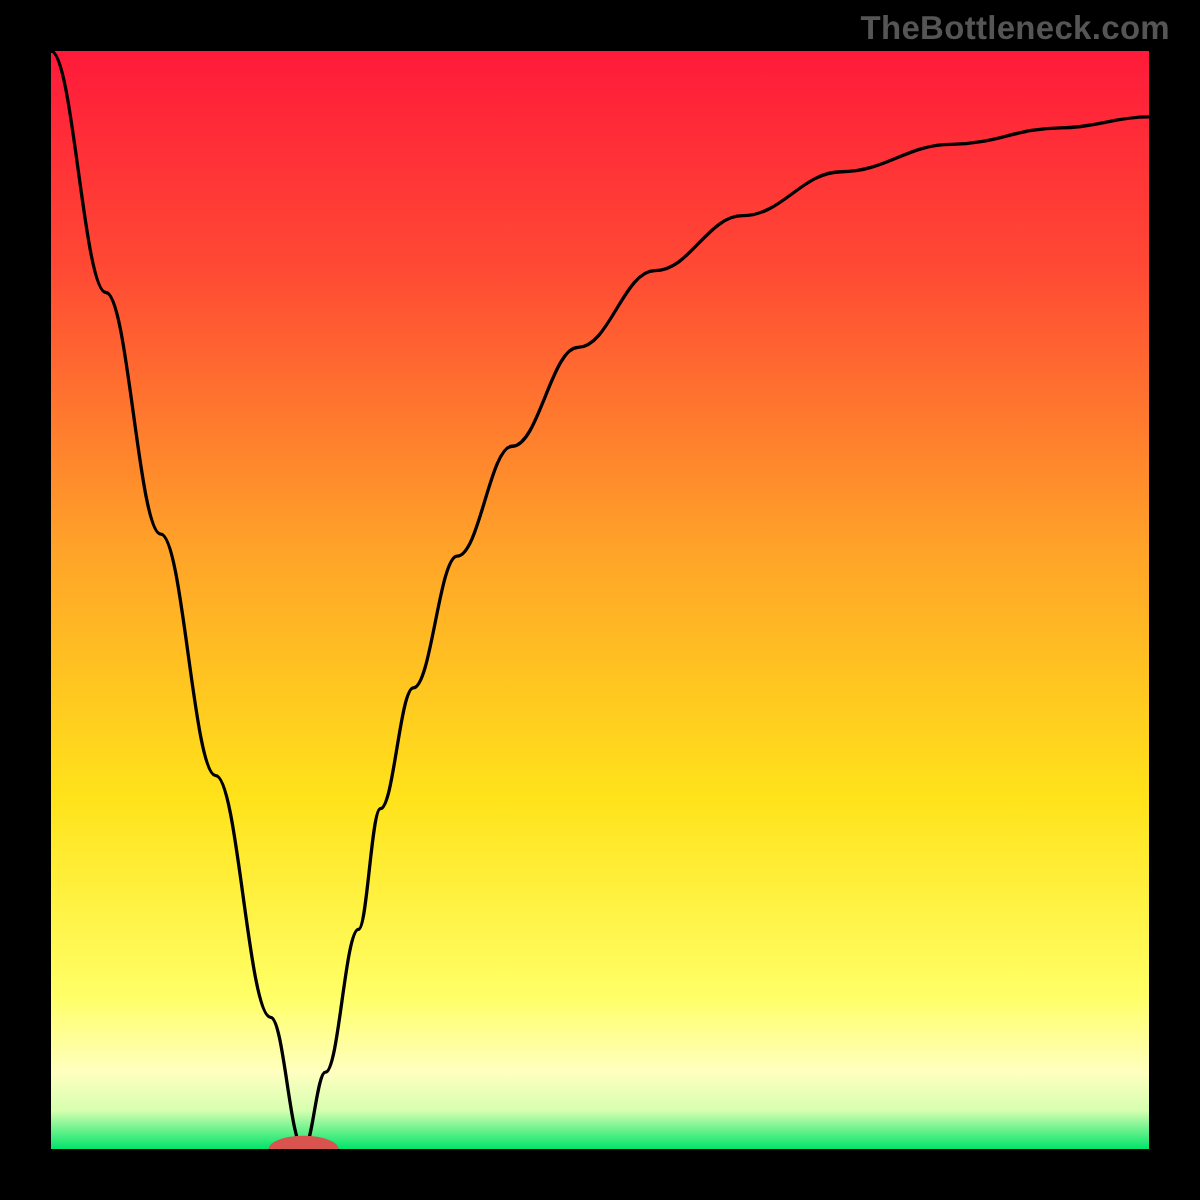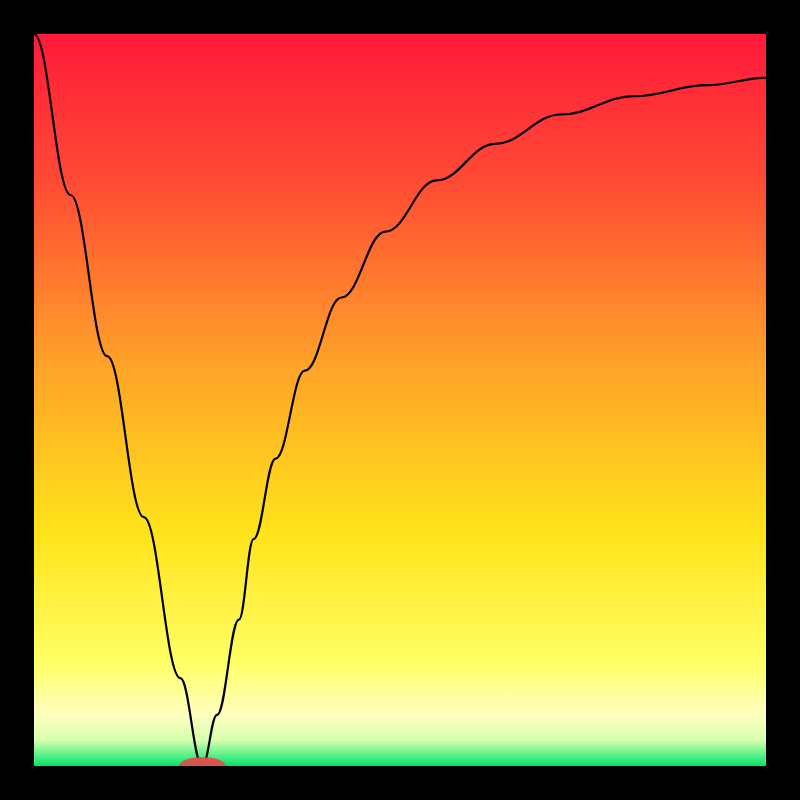--- a/index.html
+++ b/index.html
@@ -35,20 +35,21 @@
     letter-spacing: 0.2px;
     user-select: none;
   }
   svg { display: block; }
 </style>
 </head>
 <body>
 
 <div class="frame">
 
+  <div class="watermark">TheBottleneck.com</div>
 
   <div class="plot-area">
     <svg width="732" height="732" viewBox="0 0 732 732" preserveAspectRatio="none">
       <defs>
         <linearGradient id="bg-grad" x1="0" y1="0" x2="0" y2="1">
             <stop offset="0%" stop-color="#ff1a3a"></stop>
             <stop offset="20%" stop-color="#ff4a34"></stop>
             <stop offset="45%" stop-color="#ffa229"></stop>
             <stop offset="68%" stop-color="#ffe31a"></stop>
             <stop offset="86%" stop-color="#ffff66"></stop>

